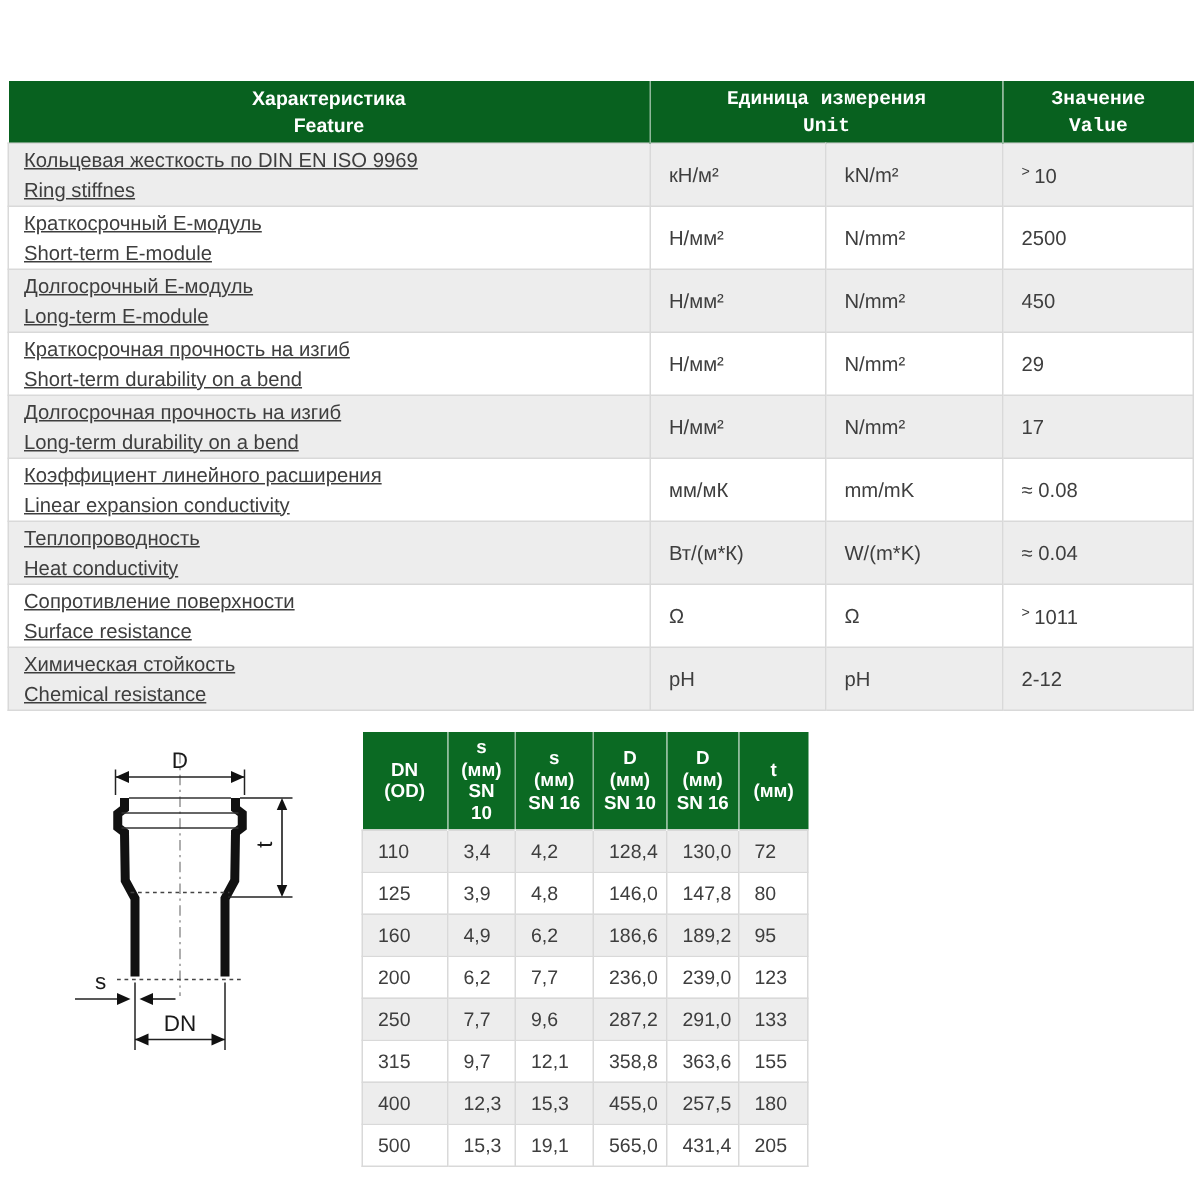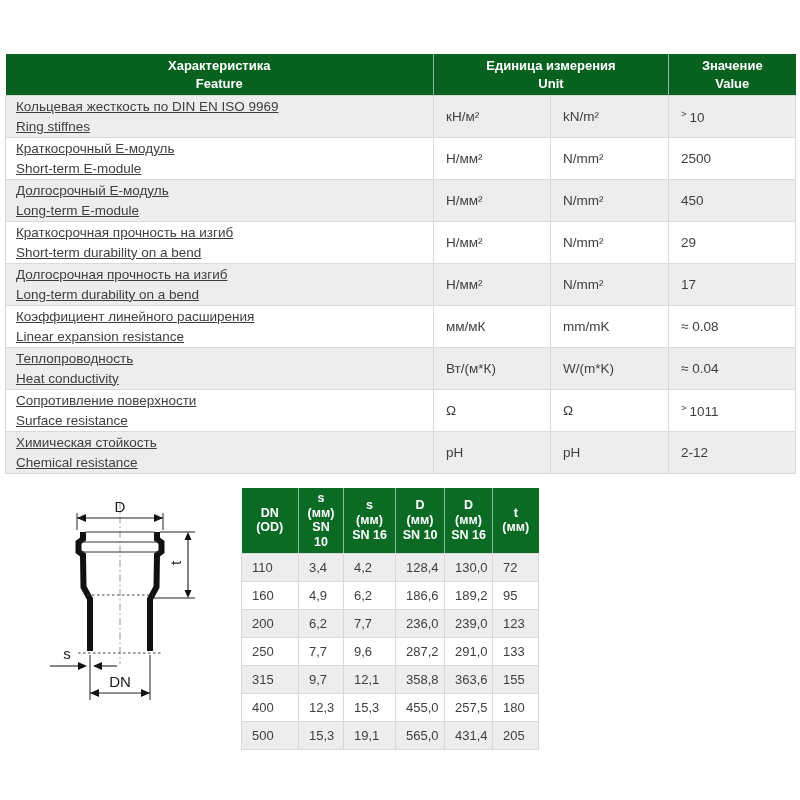--- a/index.html
+++ b/index.html
@@ -9,21 +9,21 @@
 
   table { border-collapse: collapse; }
 
   
   .spec-table { position: absolute; left: 5px; top: 54px; width: 790px; table-layout: fixed; }
   .spec-table th {
     background: var(--green-main); color: #fff; font-size: 13px; font-weight: 700;
     text-align: center; vertical-align: middle; white-space: pre-line; line-height: 1.35;
     height: 38px; padding: 3px 0;
   }
-  .spec-table th + th { border-left: 1px solid rgba(255,255,255,.55); }
+  .spec-table th + th { border-left: 1px solid rgba(255,255,255,.55); font-family: Liberation Mono, monospace; }
   .spec-table td {
     border: 1px solid var(--border); font-size: 13.5px; color: var(--text);
     vertical-align: middle; height: 42px; background: #fff;
   }
   .spec-table td.feature { white-space: pre-line; line-height: 1.45; padding: 0 10px; text-decoration: underline; }
   .spec-table td.unit, .spec-table td.value { padding: 8px 12px; }
   .spec-table tbody tr:nth-child(odd) td { background: var(--row-alt); }
   .vsup { font-size: 9.5px; vertical-align: 5px; margin-right: 3px; }
 
   
@@ -97,21 +97,21 @@
         </tr>
         <tr>
           <td class="feature">Долгосрочная прочность на изгиб
 Long-term durability on a bend</td>
           <td class="unit">Н/мм²</td>
           <td class="unit">N/mm²</td>
           <td class="value">17</td>
         </tr>
         <tr>
           <td class="feature">Коэффициент линейного расширения
-Linear expansion resistance</td>
+Linear expansion conductivity</td>
           <td class="unit">мм/мК</td>
           <td class="unit">mm/mK</td>
           <td class="value">≈ 0.08</td>
         </tr>
         <tr>
           <td class="feature">Теплопроводность
 Heat conductivity</td>
           <td class="unit">Вт/(м*К)</td>
           <td class="unit">W/(m*K)</td>
           <td class="value">≈ 0.04</td>
@@ -206,20 +206,28 @@
     <tbody>
         <tr>
           <td>110</td>
           <td>3,4</td>
           <td>4,2</td>
           <td>128,4</td>
           <td>130,0</td>
           <td>72</td>
         </tr>
         <tr>
+          <td>125</td>
+          <td>3,9</td>
+          <td>4,8</td>
+          <td>146,0</td>
+          <td>147,8</td>
+          <td>80</td>
+        </tr>
+        <tr>
           <td>160</td>
           <td>4,9</td>
           <td>6,2</td>
           <td>186,6</td>
           <td>189,2</td>
           <td>95</td>
         </tr>
         <tr>
           <td>200</td>
           <td>6,2</td>

